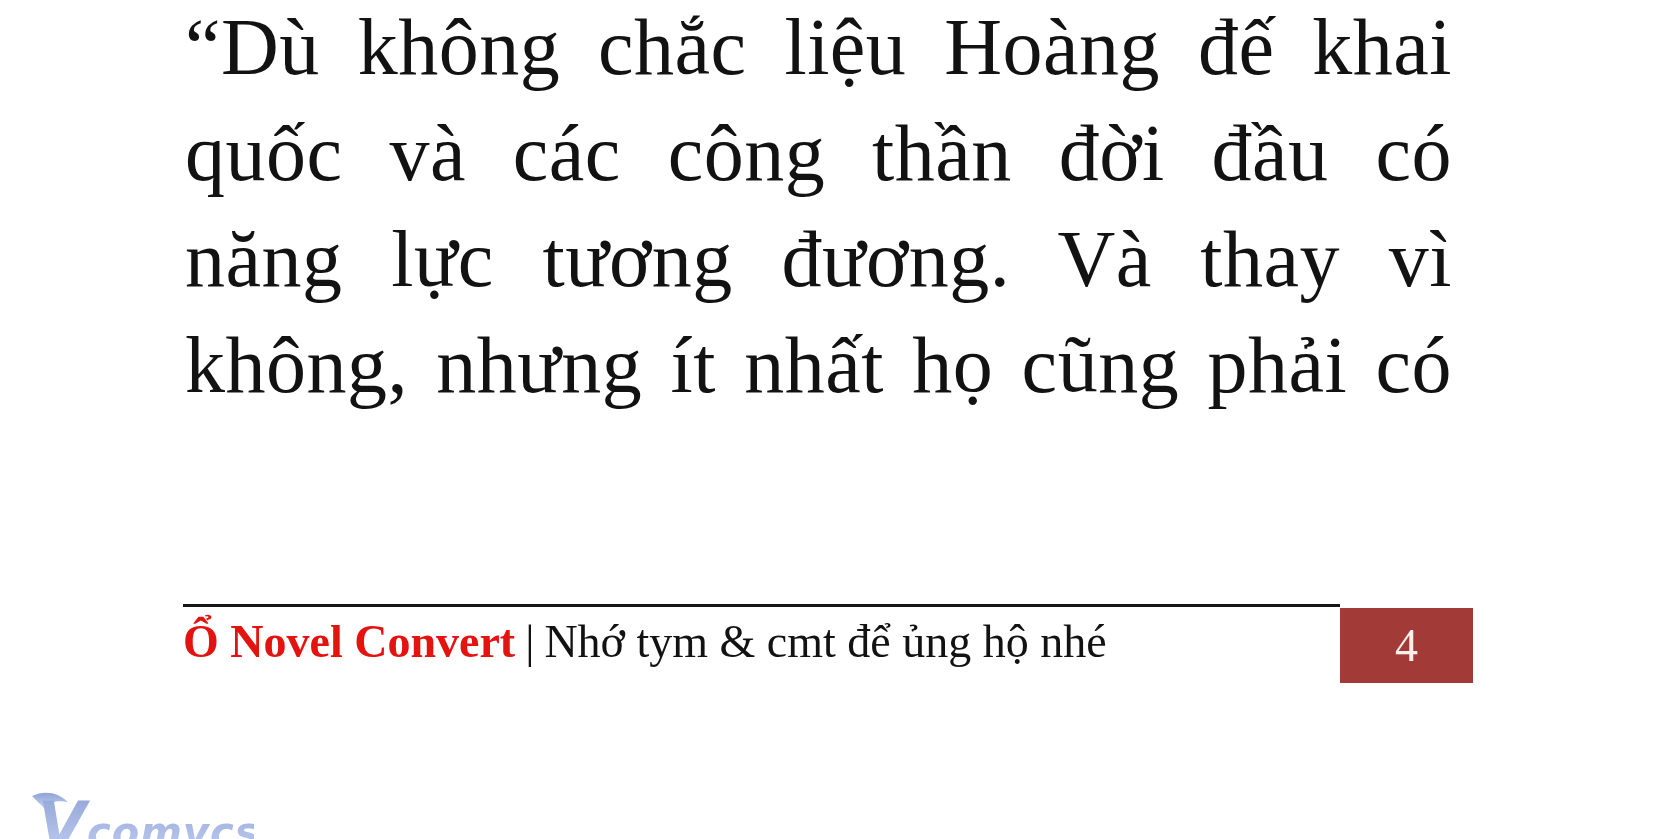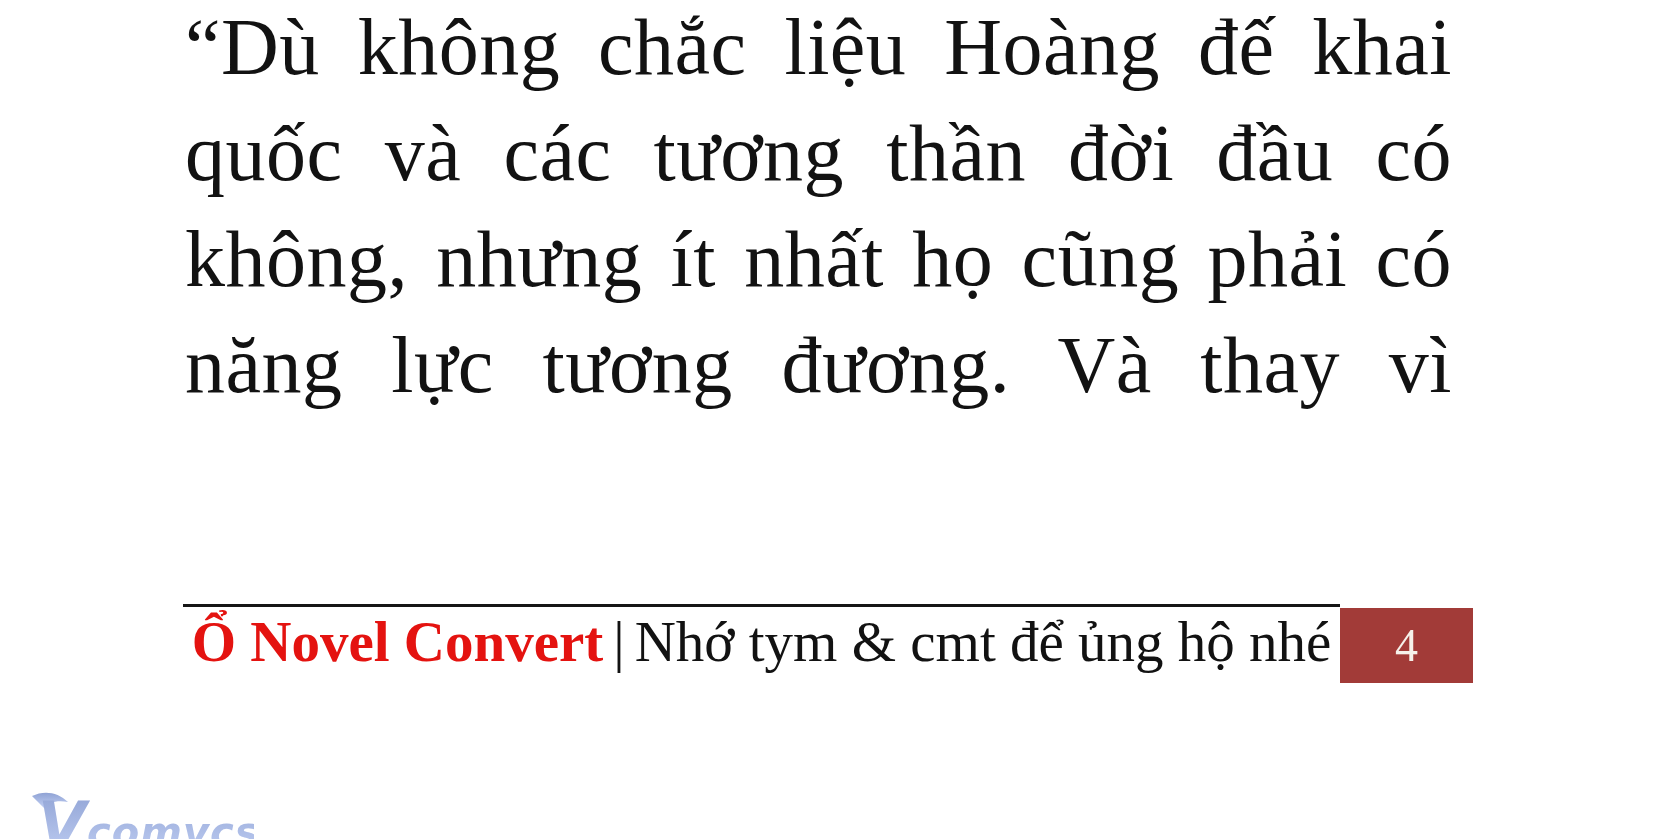--- a/index.html
+++ b/index.html
@@ -50,22 +50,21 @@
   .footer-rule{
     position:absolute;
     left:0;top:0;
     width:1157px;height:3px;
     background:var(--rule);
   }
   .footer-caption{
     position:absolute;
     left:0;top:7px;
     width:1157px;
-    text-align:center;
-    font-size:57px;
+    font-size:46px;
     line-height:62px;
     white-space:nowrap;
   }
   .brand{
     color:var(--brand-red);
     font-weight:bold;
   }
   .sep{padding:0 10px;}
   .page-badge{
     position:absolute;
@@ -86,23 +85,23 @@
     width:230px;
     height:95px;
     text-decoration:underline;
   }
 </style>
 </head>
 <body>
 
 <div class="text-block">
   <div class="line">“Dù không chắc liệu Hoàng đế khai</div>
-  <div class="line">quốc và các tương thần đời đầu có</div>
+  <div class="line">quốc và các công thần đời đầu có</div>
+  <div class="line">năng lực tương đương. Và thay vì</div>
   <div class="line">không, nhưng ít nhất họ cũng phải có</div>
-  <div class="line">năng lực tương đương. Và thay vì</div>
 </div>
 
 <div class="footer">
   <div class="footer-rule"></div>
   <div class="footer-caption">
     <span class="brand">Ổ Novel Convert</span><span class="sep">|</span><span>Nhớ tym &amp; cmt để ủng hộ nhé</span>
   </div>
   <div class="page-badge">
     <span>4</span>
   </div>

